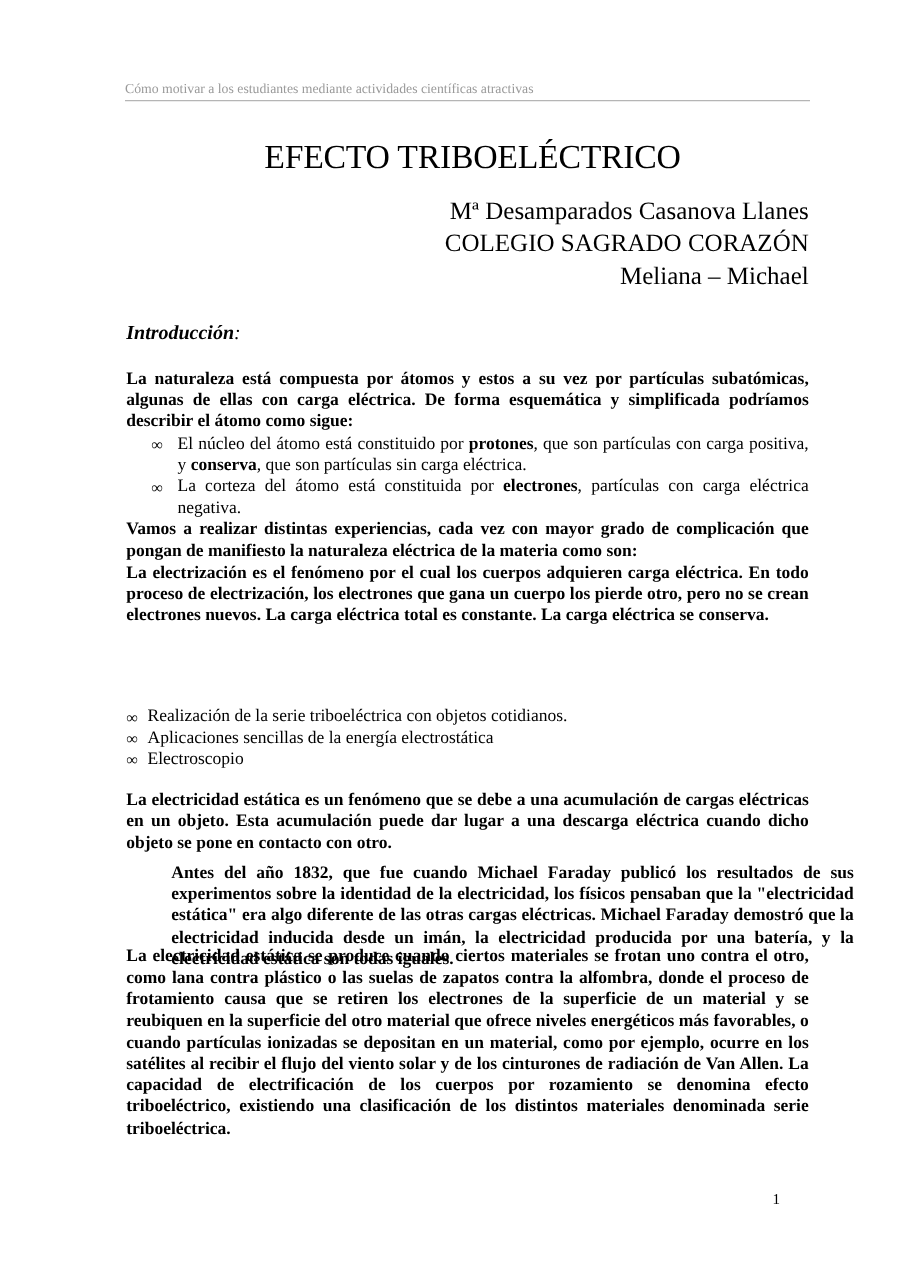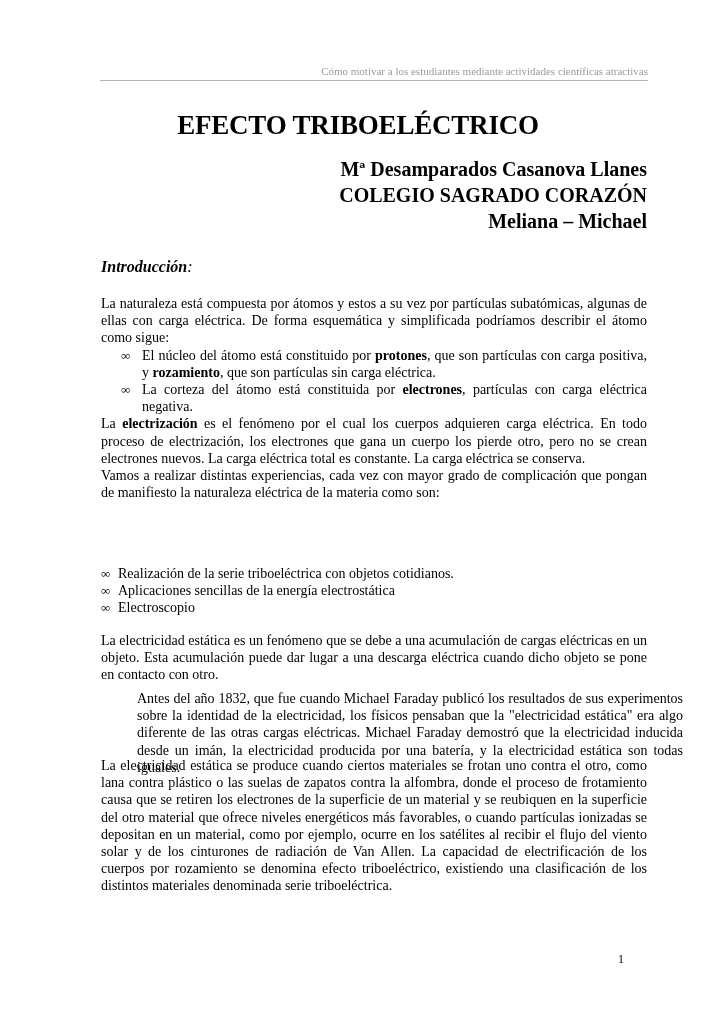--- a/index.html
+++ b/index.html
@@ -13,71 +13,70 @@
       position: relative;
       overflow: hidden;
       font-family: "Liberation Serif", "DejaVu Serif", serif;
       color: #000;
     }
     .page-header {
       position: absolute;
       left: 100px;
       top: 64px;
       width: 548px;
-      text-align: right;
+      text-align: left;
       font-size: 11px;
       color: #9a9a9a;
       line-height: 14px;
     }
     .header-rule {
       position: absolute;
       left: 100px;
       top: 80px;
       width: 548px;
       height: 0;
       border-top: 1px solid #b5b5b5;
     }
     .title {
       position: absolute;
-      left: 84px;
+      left: 104px;
       top: 108px;
       width: 548px;
       text-align: center;
-      font-weight: bold;
+      font-weight: normal;
       font-size: 27px;
       line-height: 34px;
       letter-spacing: -0.2px;
     }
     .author-block {
       position: absolute;
       right: 77px;
       top: 156px;
       text-align: right;
       font-size: 20px;
       line-height: 26px;
-      font-weight: bold;
     }
     .section-heading {
       position: absolute;
       left: 101px;
       top: 256px;
       font-size: 16px;
       line-height: 22px;
       font-style: italic;
     }
     .section-heading b { font-weight: bold; }
     .body {
       position: absolute;
       left: 101px;
       width: 546px;
       font-size: 14px;
       line-height: 17.2px;
       text-align: justify;
     }
-    .body p { margin: 0; }
+    .body p { margin: 0; font-weight: bold; }
     .bullets {
       list-style: none;
       margin: 0;
       padding: 0;
     }
     .bullets li {
       position: relative;
       text-align: justify;
     }
     .bullets .mark {
@@ -110,29 +109,29 @@
   <div>Meliana – Michael</div>
 </div>
 
 <div class="section-heading"><b>Introducción</b><span>:</span></div>
 
 <div class="body" style="top: 295px;">
   <p>La naturaleza está compuesta por átomos y estos a su vez por partículas subatómicas, algunas de ellas con carga eléctrica. De forma esquemática y simplificada podríamos describir el átomo como sigue:</p>
   <ul class="bullets list1">
     <li>
       <span class="mark">∞</span>
-      <span>El núcleo del átomo está constituido por </span><b>protones</b><span>, que son partículas con carga positiva, y  </span><b>rozamiento</b><span>, que son partículas sin carga eléctrica.</span>
+      <span>El núcleo del átomo está constituido por </span><b>protones</b><span>, que son partículas con carga positiva, y  </span><b>conserva</b><span>, que son partículas sin carga eléctrica.</span>
     </li>
     <li>
       <span class="mark">∞</span>
       <span>La corteza del átomo está constituida por </span><b>electrones</b><span>, partículas con carga eléctrica negativa.</span>
     </li>
   </ul>
+  <p>Vamos a realizar distintas experiencias, cada vez con mayor grado de complicación que pongan de manifiesto la naturaleza eléctrica de la materia como son:</p>
   <p><span>La </span><b>electrización</b><span> es el fenómeno por el cual los cuerpos adquieren carga eléctrica. En todo proceso de electrización, los electrones que gana un cuerpo los pierde otro, pero no se crean electrones nuevos. La carga eléctrica total es constante. La carga eléctrica se conserva.</span></p>
-  <p>Vamos a realizar distintas experiencias, cada vez con mayor grado de complicación que pongan de manifiesto la naturaleza eléctrica de la materia como son:</p>
 </div>
 
 <div class="body" style="top: 565px;">
   <ul class="bullets list2">
     <li>
       <span class="mark">∞</span>
       <span> Realización de la serie triboeléctrica con objetos cotidianos.</span>
     </li>
     <li>
       <span class="mark">∞</span>

